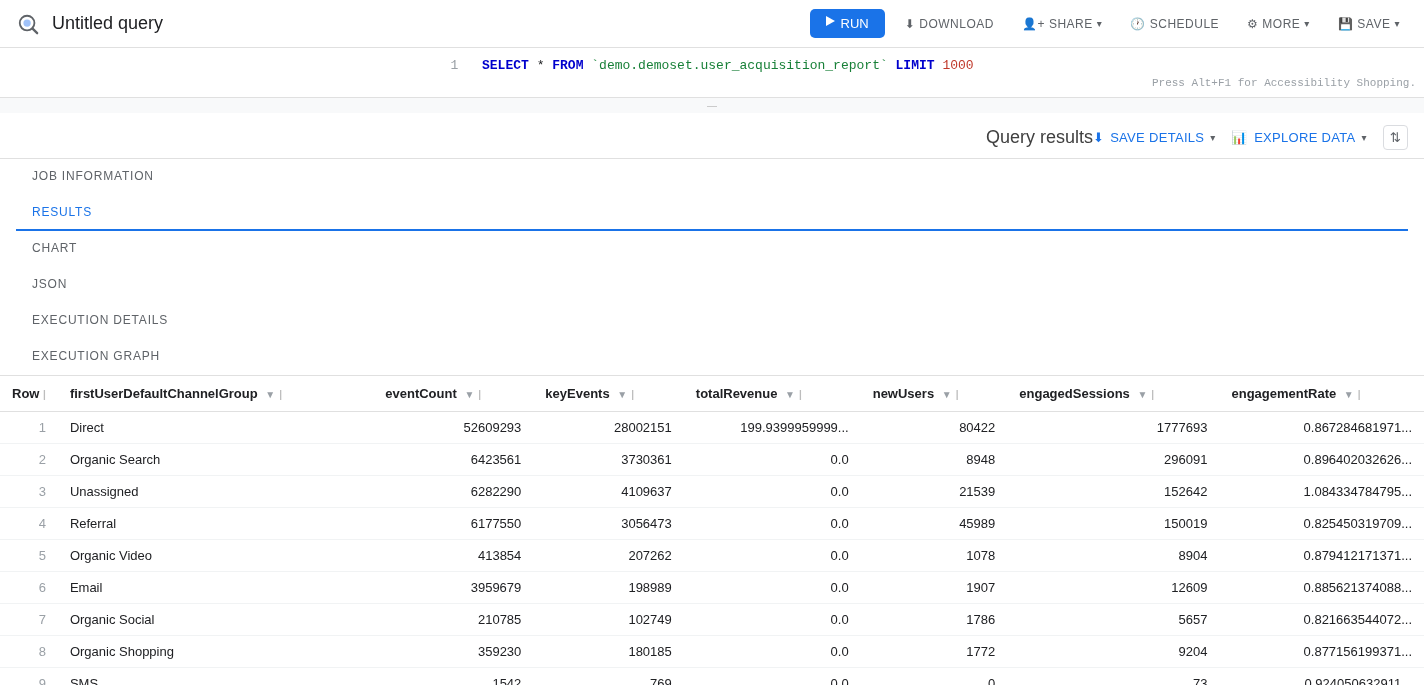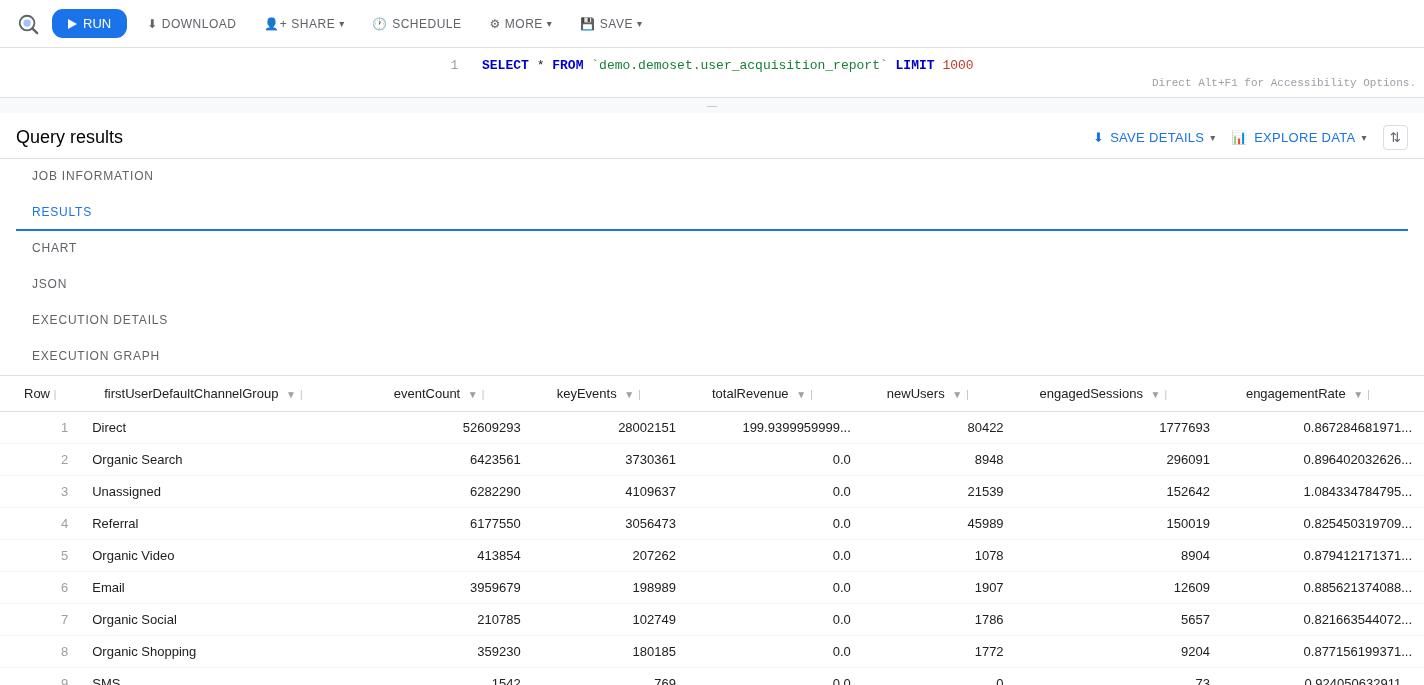--- a/index.html
+++ b/index.html
@@ -6,23 +6,23 @@
     body { font-family: 'Google Sans', Arial, sans-serif; font-size: 13px; background: #fff; color: #202124; overflow: hidden; }
 
     
     .top-bar {
       display: flex; align-items: center; gap: 12px;
       padding: 6px 16px; border-bottom: 1px solid #e0e0e0; height: 48px;
     }
     .logo-icon { width: 24px; height: 24px; display: flex; align-items: center; justify-content: center; }
     .query-title { font-size: 18px; font-weight: 500; color: #202124; flex: 1; }
     .btn-run {
-      background: #1a73e8; color: #fff; border: none; border-radius: 11px;
+      background: #1a73e8; color: #fff; border: none; border-radius: 5px;
       padding: 7px 16px; font-size: 13px; font-weight: 500; cursor: pointer;
-      display: flex; align-items: center; gap: 6px;
+      display: flex; gap: 6px;
     }
     .btn-run .play-icon { width: 0; height: 0; border-top: 5px solid transparent; border-bottom: 5px solid transparent; border-left: 9px solid #fff; display: inline-block; }
     .top-btn {
       background: transparent; border: none; color: #5f6368; font-size: 12px;
       font-weight: 500; cursor: pointer; display: flex; align-items: center; gap: 4px;
       padding: 6px 8px; letter-spacing: 0.5px;
     }
     .chevron { font-size: 10px; color: #5f6368; }
 
     
@@ -36,21 +36,21 @@
     .tbl { color: #188038; }
     .num { color: #c0392b; }
     .accessibility-hint { position: absolute; right: 8px; bottom: 4px; font-size: 11px; color: #9aa0a6; }
     .resize-handle { text-align: center; color: #bdbdbd; cursor: ns-resize; font-size: 10px; padding: 2px; background: #f8f9fa; }
 
     
     .results-header {
       display: flex; align-items: center; padding: 12px 16px 8px;
       border-bottom: 1px solid #e0e0e0;
     }
-    .results-title { font-size: 18px; font-weight: 400; color: #000000; flex: 1; }
+    .results-title { font-size: 18px; font-weight: 400; color: #404040; flex: 1; text-align: right; }
     .results-actions { display: flex; align-items: center; gap: 16px; }
     .action-btn {
       color: #1a73e8; font-size: 13px; font-weight: 500; cursor: pointer;
       display: flex; align-items: center; gap: 6px; background: none; border: none;
       letter-spacing: 0.3px;
     }
     .expand-btn { color: #5f6368; border: 1px solid #dadce0; border-radius: 4px; padding: 4px 6px; cursor: pointer; background: none; }
 
     
     .tabs { display: flex; border-bottom: 1px solid #e0e0e0; padding: 0 16px; flex-direction: column; }
@@ -59,21 +59,21 @@
       cursor: pointer; letter-spacing: 0.8px; border-bottom: 2px solid transparent;
       text-transform: uppercase;
     }
     .tab.active { color: #1a73e8; border-bottom: 2px solid #1a73e8; }
 
     
     .table-container { overflow-x: auto; overflow-y: auto; max-height: 380px; }
     table { width: 100%; border-collapse: collapse; font-size: 13px; }
     thead { background: #fff; position: sticky; top: 0; z-index: 10; }
     th {
-      padding: 10px 24px; text-align: left; font-weight: 400; color: #202124;
+      padding: 10px 12px; text-align: left; font-weight: 700; color: #202124;
       border-bottom: 1px solid #e0e0e0; white-space: nowrap; font-size: 13px;
       position: relative;
     }
     th .sort-icon { color: #9aa0a6; font-size: 10px; margin-left: 4px; }
     td { padding: 8px 12px; border-bottom: 1px solid #f1f3f4; color: #202124; white-space: nowrap; }
     td.row-num { color: #9aa0a6; text-align: right; width: 40px; }
     td.num-cell { text-align: right; }
 
     
     .table-footer {
@@ -100,20 +100,21 @@
 <body>
 
 <div class="top-bar">
   <div class="logo-icon">
     <svg width="22" height="22" viewBox="0 0 24 24" fill="none">
       <circle cx="11" cy="11" r="8" stroke="#5f6368" stroke-width="2"></circle>
       <line x1="17" y1="17" x2="22" y2="22" stroke="#5f6368" stroke-width="2.5" stroke-linecap="round"></line>
       <circle cx="11" cy="11" r="4" fill="#4285f4" opacity="0.5"></circle>
     </svg>
   </div>
+  <span class="query-title">Untitled query</span>
   <button class="btn-run">
     <span class="play-icon"></span>
     <span>RUN</span>
   </button>
   <button class="top-btn">
     <span>⬇</span>
     <span>DOWNLOAD</span>
   </button>
   <button class="top-btn">
     <span>👤+</span>
@@ -140,21 +141,21 @@
   <span class="line-num">1</span>
   <span class="kw">SELECT</span>
   <span> * </span>
   <span class="kw">FROM</span>
   <span> </span>
   <span class="tbl">`demo.demoset.user_acquisition_report`</span>
   <span> </span>
   <span class="kw">LIMIT</span>
   <span> </span>
   <span class="num">1000</span>
-  <div class="accessibility-hint">Direct Alt+F1 for Accessibility Options.</div>
+  <div class="accessibility-hint">Press Alt+F1 for Accessibility Shopping.</div>
 </div>
 <div class="resize-handle">—</div>
 
 <div class="results-header">
   <span class="results-title">Query results</span>
   <div class="results-actions">
     <button class="action-btn">
       <span>⬇</span>
       <span>SAVE DETAILS</span>
       <span class="chevron">▾</span>

